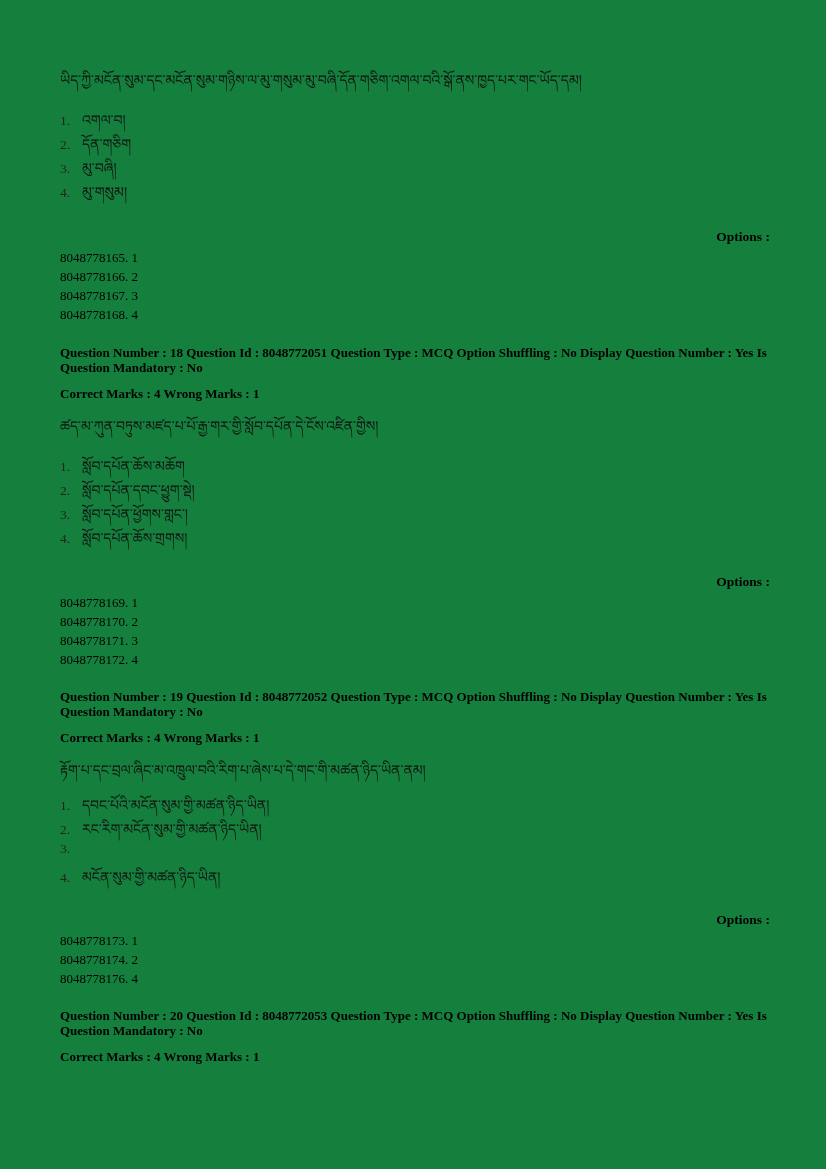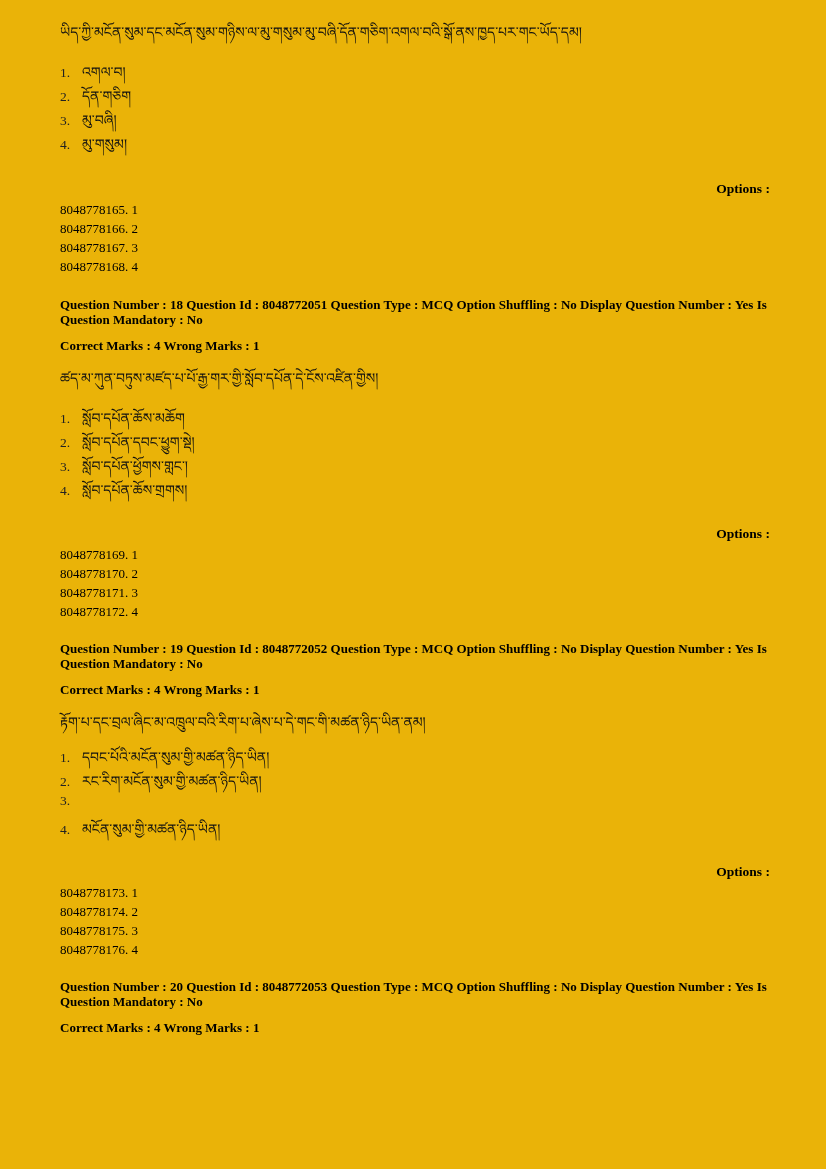--- a/index.html
+++ b/index.html
@@ -1,24 +1,24 @@
 <!DOCTYPE html>
 <html><head>
 <meta charset="utf-8">
 <style>
   html, body { margin: 0; padding: 0; background: #ffffff; }
   .page {
     position: relative;
     width: 826px;
     height: 1169px;
     box-sizing: border-box;
-    background: #eab308;
+    background: #15803d;
     color: #000000;
     font-family: "Liberation Serif", serif;
-    padding: 20px 56px 0 60px;
+    padding: 68px 56px 0 60px;
     overflow: hidden;
   }
   
   .tib {
     font-family: "DejaVu Sans", sans-serif;
     font-size: 14px;
     line-height: 24px;
     color: #111111;
     white-space: nowrap;
   }
@@ -165,21 +165,20 @@
       </div>
       <div class="choice">
         <span class="cnum">4.</span>
         <span class="tib">མངོན་སུམ་གྱི་མཚན་ཉིད་ཡིན།</span>
       </div>
     </div>
     <div class="opt-head oh-19">Options :</div>
     <div class="oids">
       <div class="oid">8048778173. 1</div>
       <div class="oid">8048778174. 2</div>
-      <div class="oid">8048778175. 3</div>
       <div class="oid">8048778176. 4</div>
     </div>
   </div>
 
   <div class="meta-block mt-q20">
     <div class="meta">Question Number : 20 Question Id : 8048772053 Question Type : MCQ Option Shuffling : No Display Question Number : Yes Is Question Mandatory : No</div>
     <div class="marks">Correct Marks : 4 Wrong Marks : 1</div>
   </div>
 
 </div>

